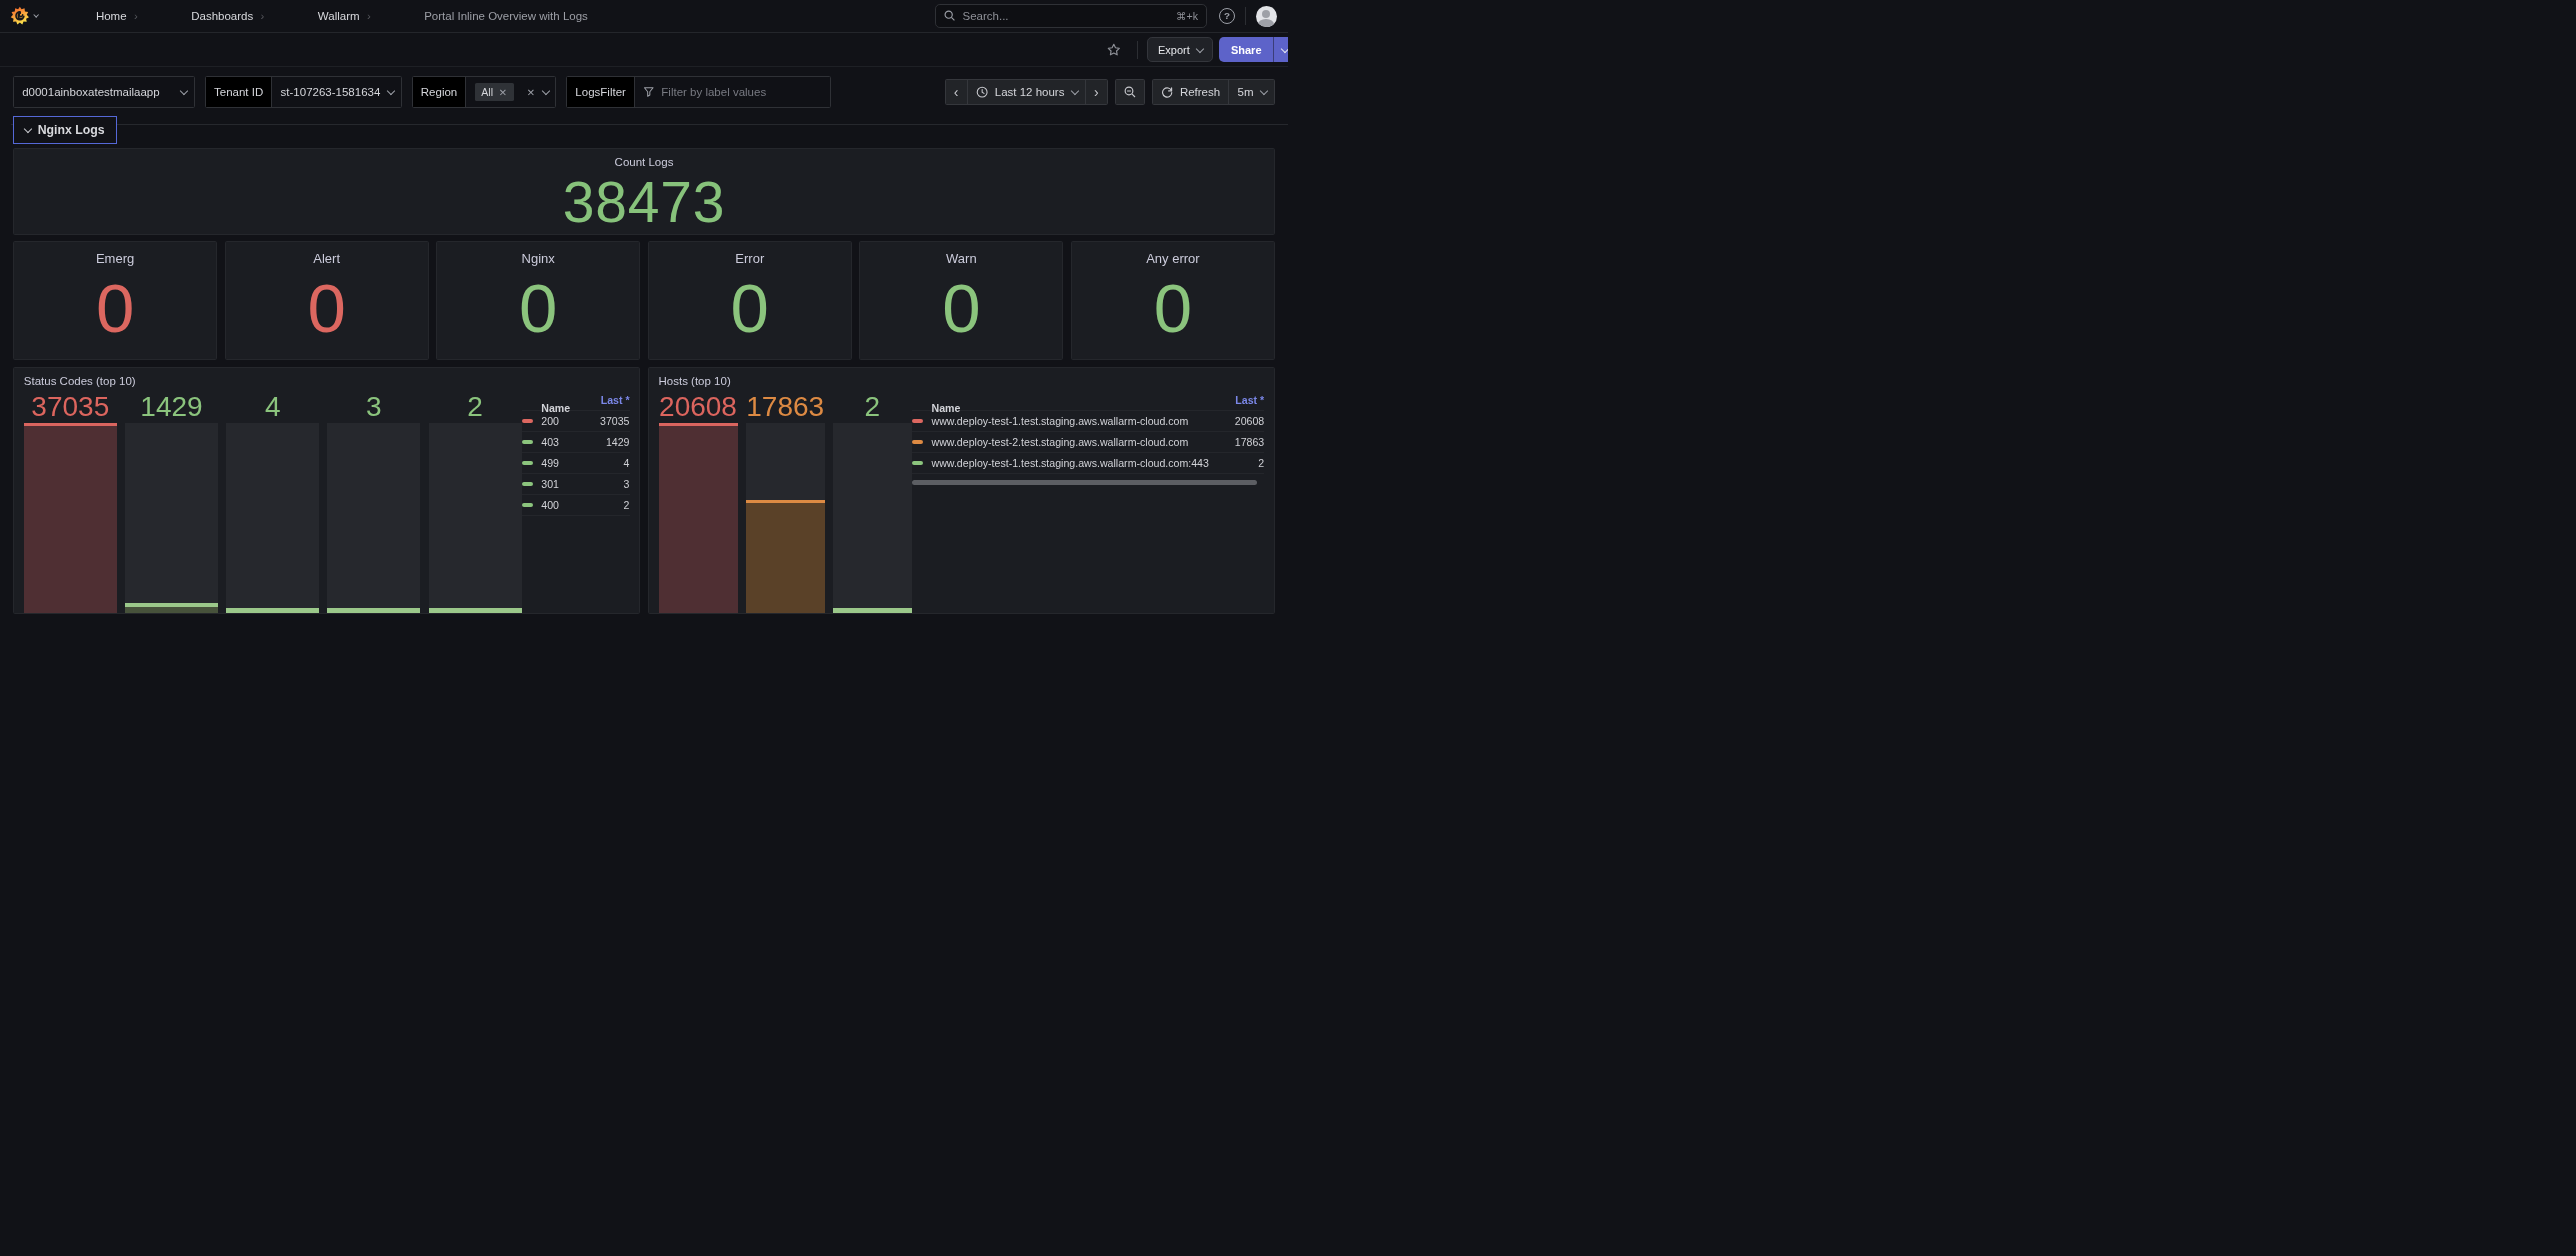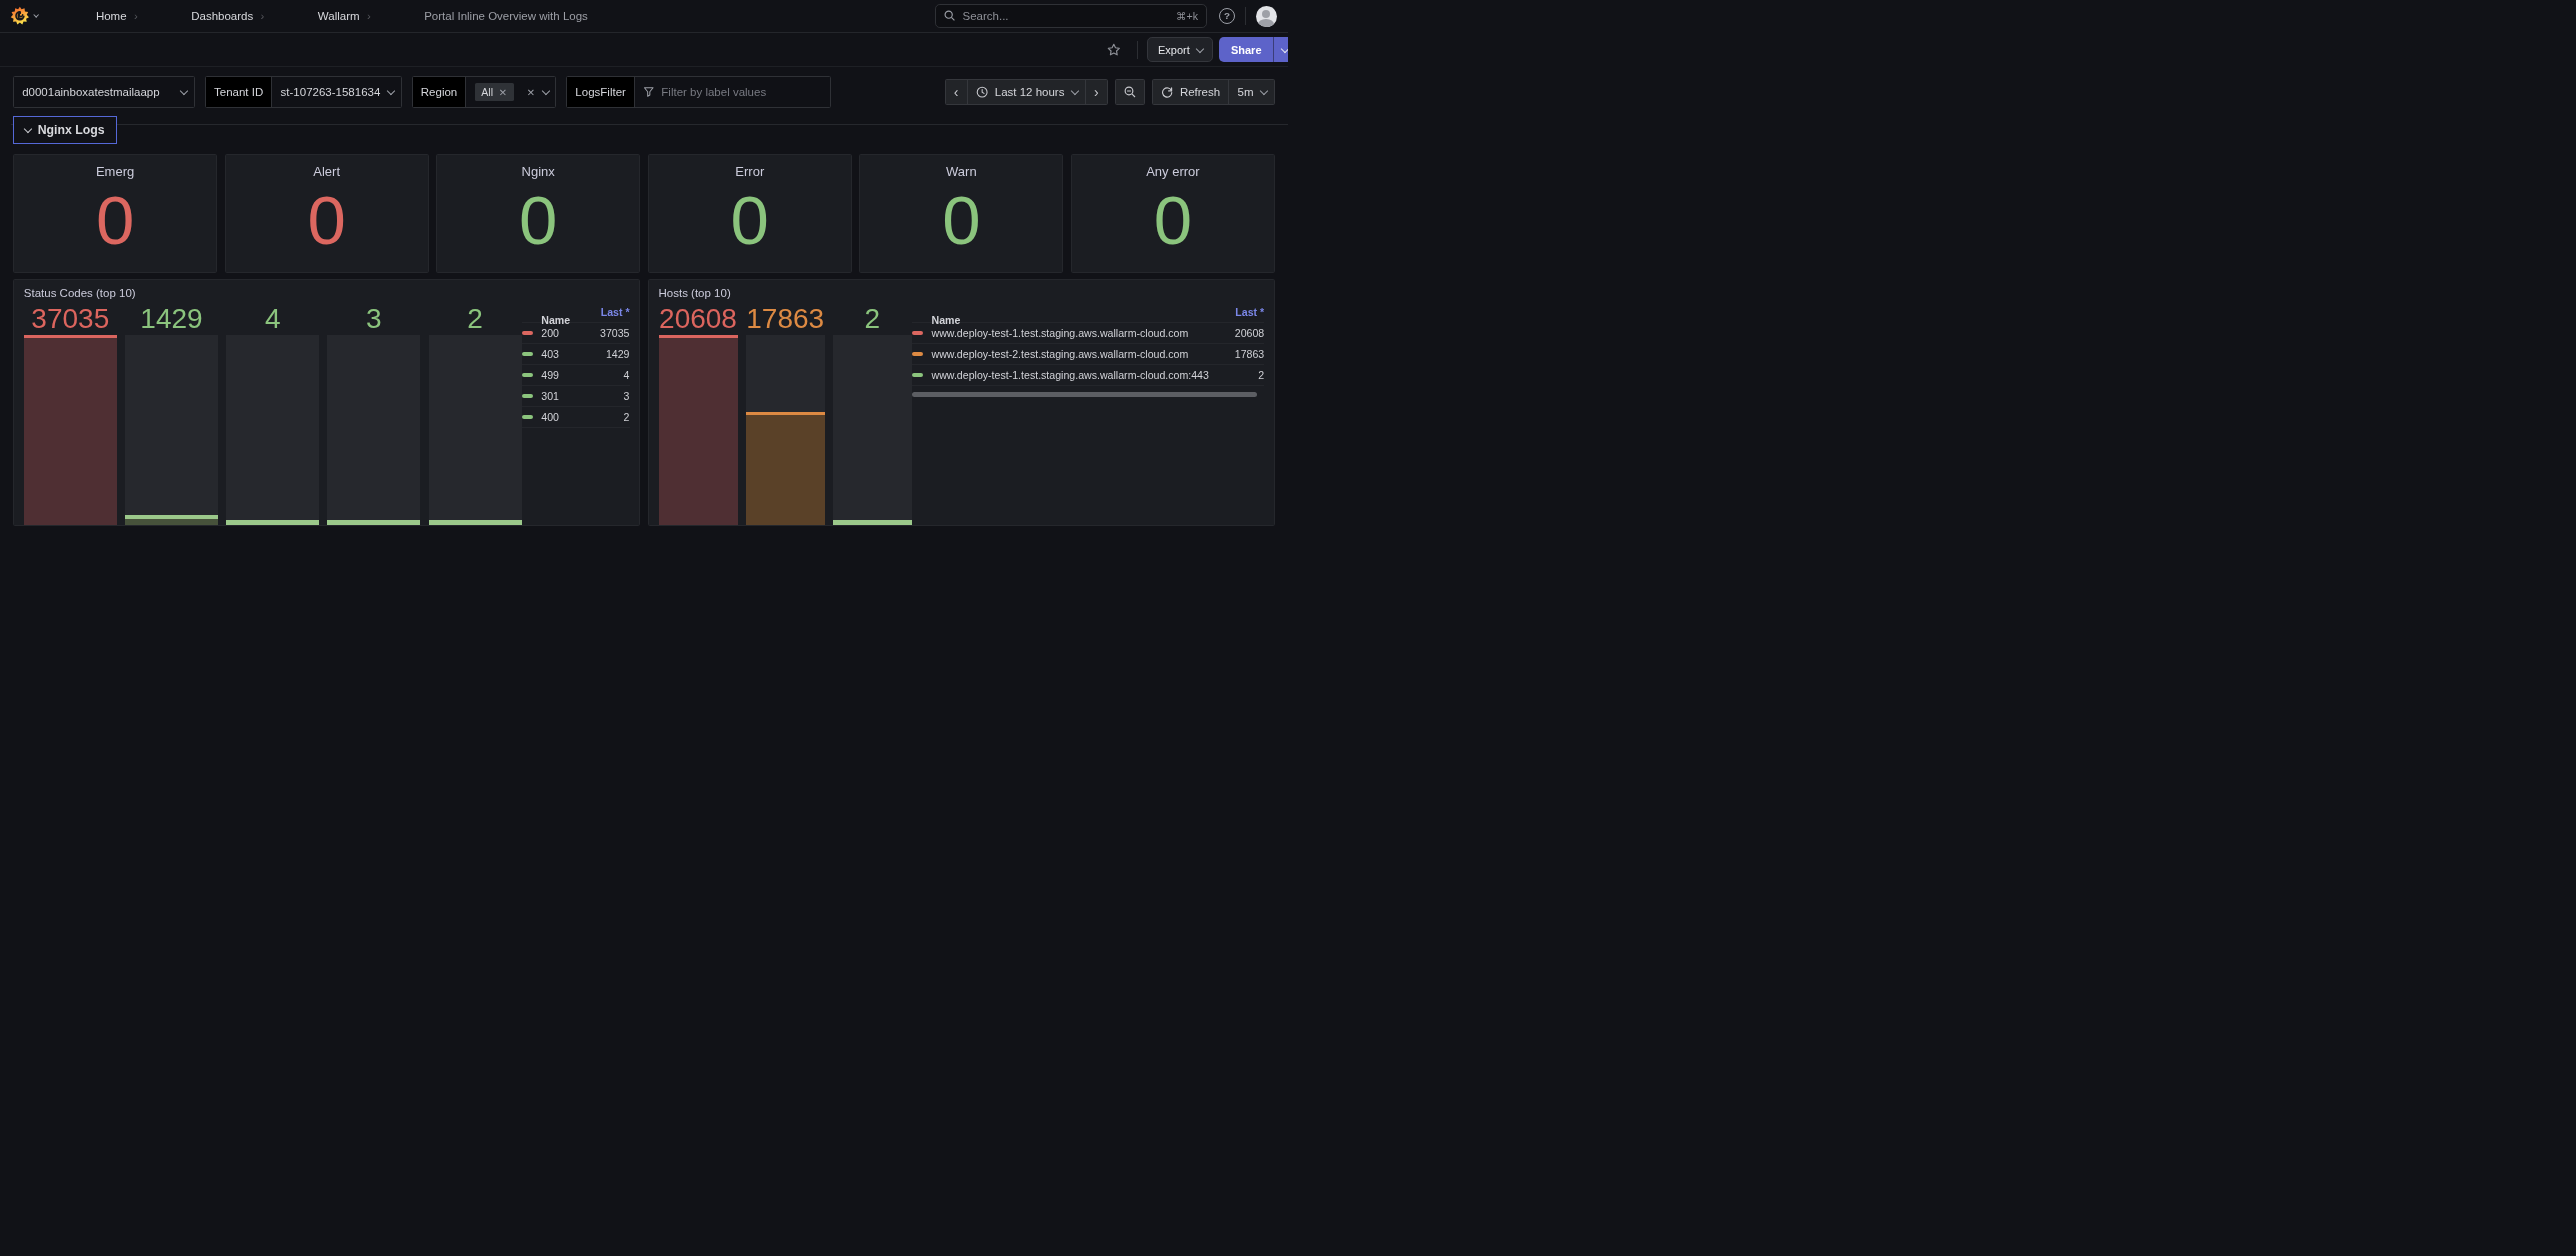--- a/index.html
+++ b/index.html
@@ -235,20 +235,24 @@
   </div>
 
   <div class="section-row">
     <div class="divider"></div>
     <div class="section-box">
       <span class="chev" style="border-color:#C8C9CE;"></span>
       <span class="title">Nginx Logs</span>
     </div>
   </div>
 
+  <div class="panel count-panel">
+    <div class="panel-title">Count Logs</div>
+    <div class="big-number" style="color: rgb(135, 194, 123);">38473</div>
+  </div>
 
   <div class="stats-row">
     <div class="panel stat-panel">
       <div class="panel-title">Emerg</div>
       <div class="stat-value" style="color: rgb(220, 103, 96);">0</div>
     </div>
     <div class="panel stat-panel">
       <div class="panel-title">Alert</div>
       <div class="stat-value" style="color: rgb(220, 103, 96);">0</div>
     </div>

